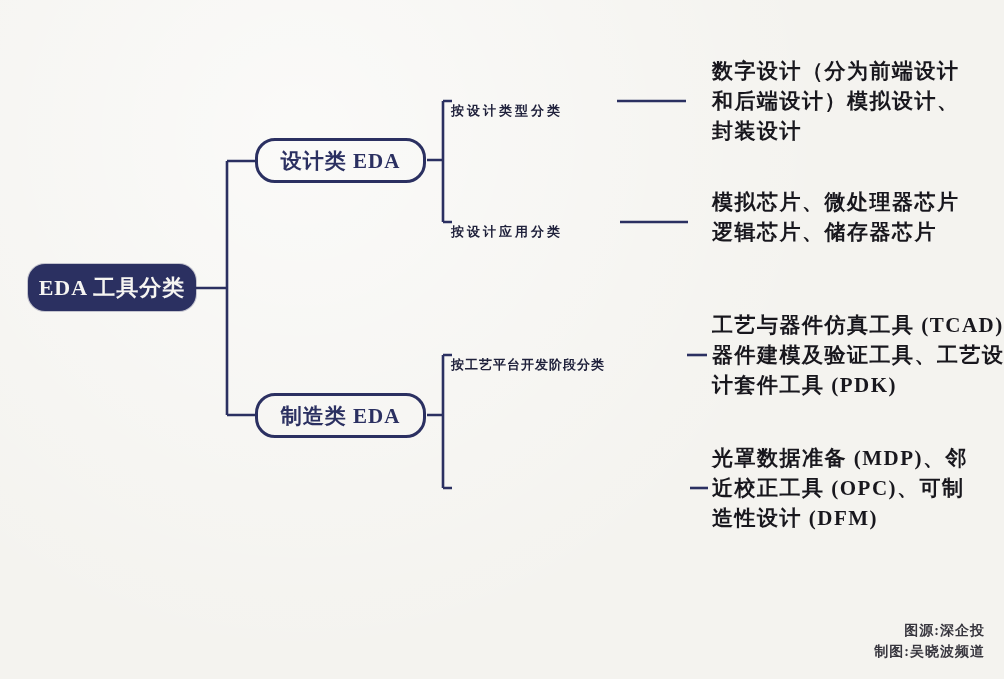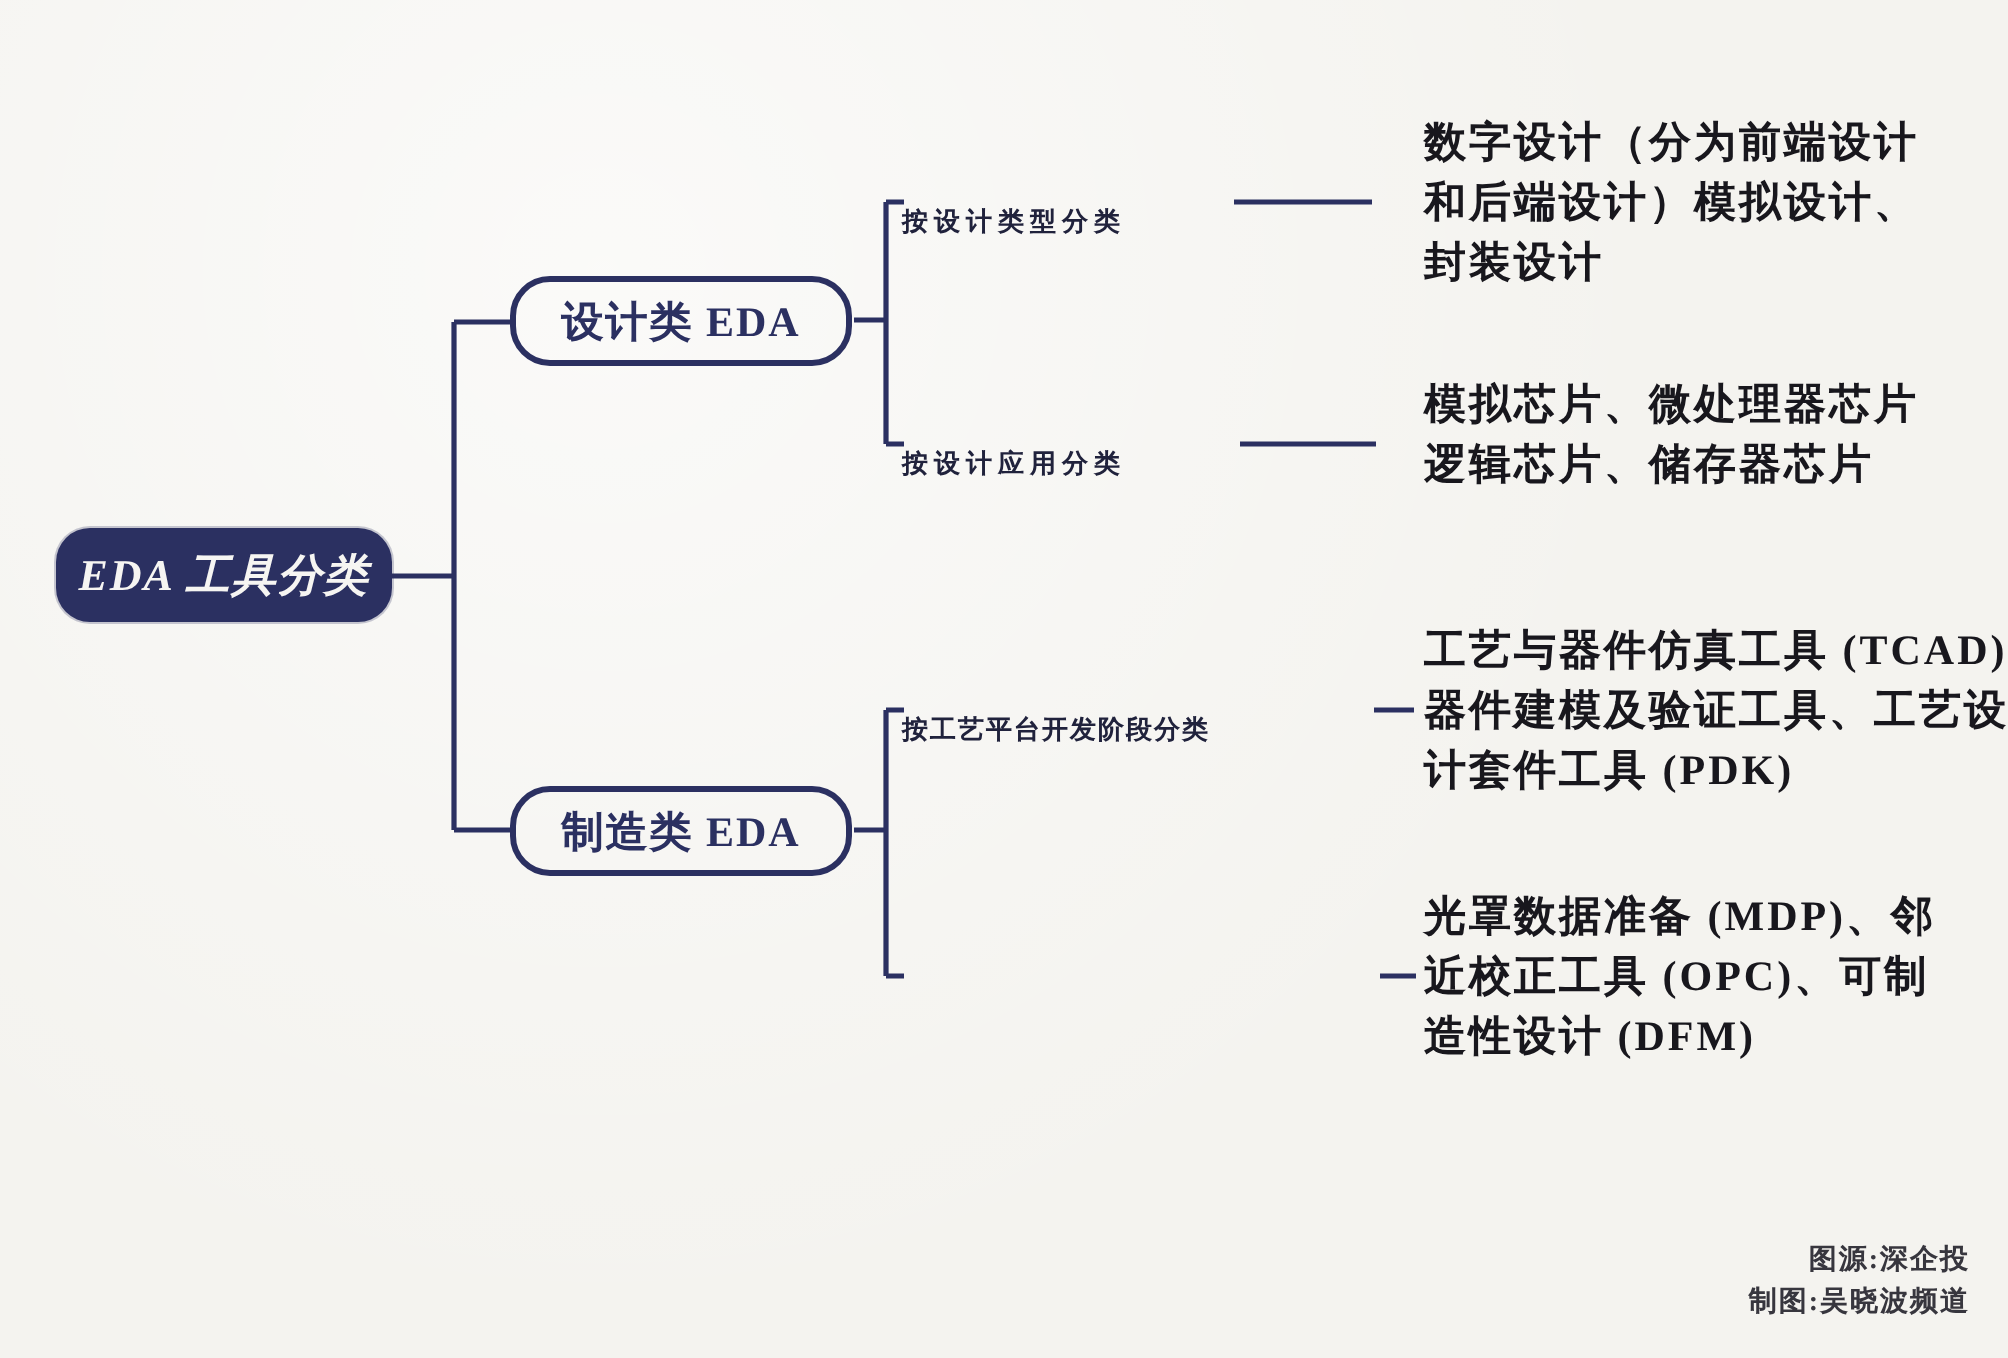--- a/index.html
+++ b/index.html
@@ -22,21 +22,20 @@
   .connectors path { stroke: var(--navy); stroke-width: 2.6; fill: none; }
 
   .node-root {
     position: absolute; left: 28px; top: 264px;
     width: 168px; height: 47px;
     background: var(--navy); color: #f6f5f2;
     border-radius: 17px;
     display: flex; align-items: center; justify-content: center;
     font-weight: bold; font-size: 22px; letter-spacing: 1px;
     box-shadow: 0 0 0 1px rgba(43,48,97,0.25);
-    font-style: italic;
   }
   .node-cat {
     position: absolute; left: 255px;
     width: 165px; height: 39px;
     border: 3.5px solid var(--navy);
     border-radius: 20px;
     background: transparent;
     color: var(--navy);
     display: flex; align-items: center; justify-content: center;
     font-weight: bold; font-size: 21px; letter-spacing: 1px;

